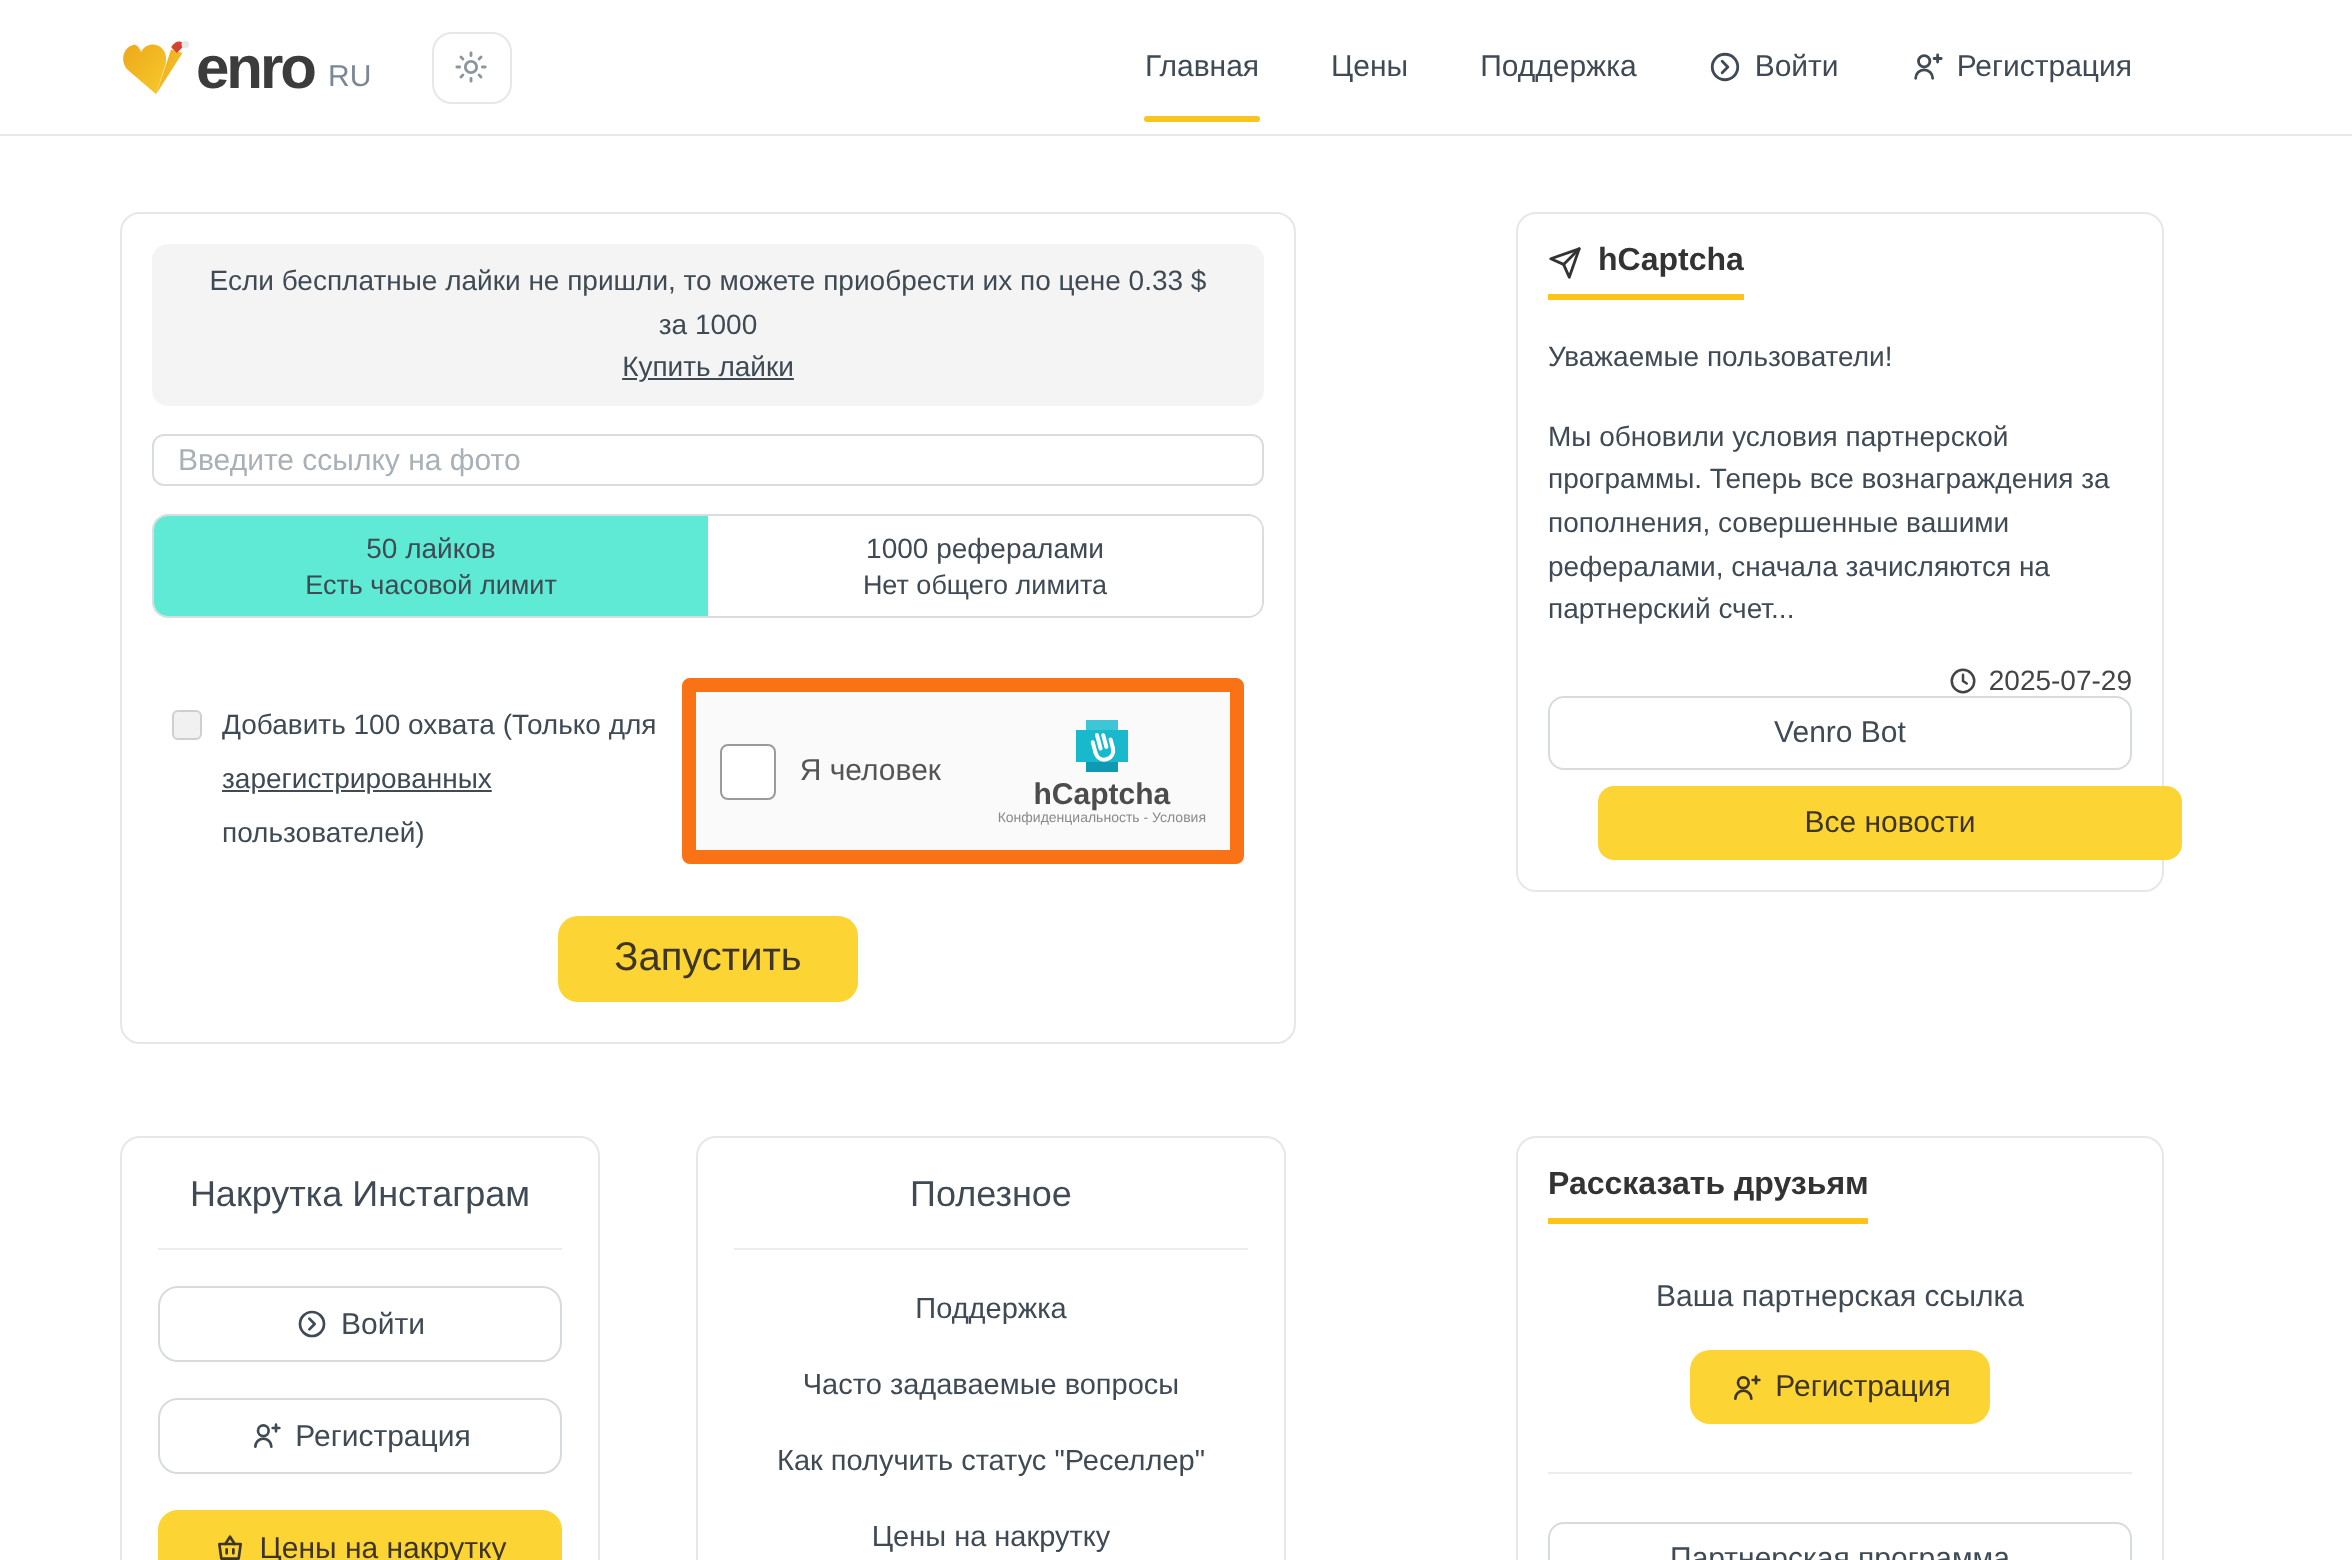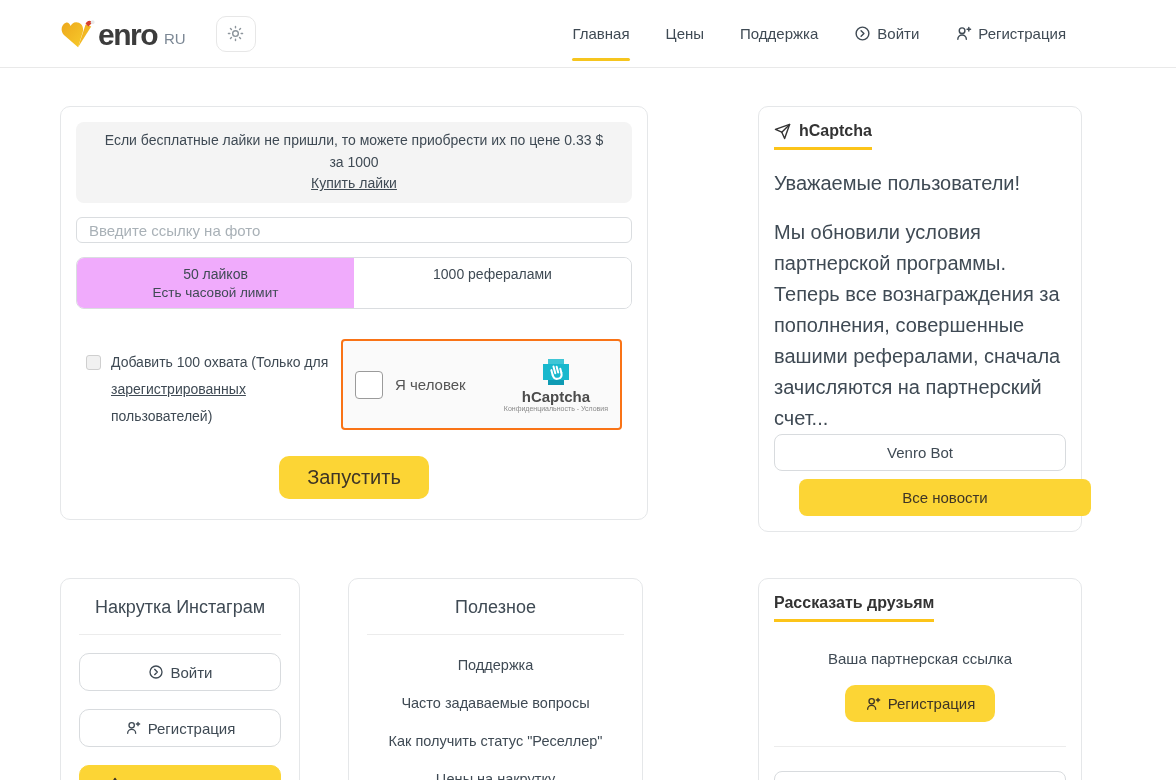--- a/index.html
+++ b/index.html
@@ -30,46 +30,46 @@
   .form-card { width: 588px; padding: 15px 15px 20px; }
   .notice { background: #f4f4f4; border-radius: 8px; padding: 8px 24px; text-align: center;
     font-size: 14px; line-height: 1.55; color: #3f4a54; }
   .notice a { color: #3f4a54; text-decoration: underline; cursor: pointer; }
   .url-input { margin-top: 14px; width: 100%; height: 26px; border: 1px solid #dadde0;
     border-radius: 6px; padding: 0 12px; font-size: 15px; color: #3f4a54; outline: none;
     font-family: "Liberation Sans", sans-serif; }
   .url-input::placeholder { color: #a9b1b7; }
   .tabs { margin-top: 14px; display: flex; border: 1px solid #dadde0; border-radius: 8px; overflow: hidden; }
   .tab { flex: 1; padding: 8px 5px; text-align: center; cursor: pointer; background: #fff; }
-  .tab.selected { background: #f0abfc; }
+  .tab.selected { background: #5eead4; }
   .tab-title { font-size: 14px; margin-bottom: 3px; }
   .tab-sub { font-size: 13.5px; }
   .form-bottom { margin-top: 30px; display: flex; justify-content: space-between; padding: 0 10px; }
   .reach { display: flex; gap: 10px; width: 262px; font-size: 14px; line-height: 27px; margin-top: 10px; }
   .reach-check { width: 15px; height: 15px; appearance: none; -webkit-appearance: none;
     background: #f1f1f1; border: 1px solid #cfcfcf; border-radius: 3px; margin-top: 6px; cursor: pointer; flex: none; }
   .reach-label a { text-decoration: underline; cursor: pointer; color: #3f4a54; }
-  .captcha { width: 288px; background: #fafafa; border: 2px solid #f97316; border-radius: 4px;
+  .captcha { width: 288px; background: #fafafa; border: 7px solid #f97316; border-radius: 4px;
     padding: 12px 12px; display: flex; align-items: center; }
   .captcha-box { width: 28px; height: 28px; background: #fff; border: 1px solid #9b9b9b;
     border-radius: 4px; cursor: pointer; flex: none; }
   .captcha-label { margin-left: 12px; font-size: 15px; color: #555; }
   .captcha-brand { margin-left: auto; display: flex; flex-direction: column; align-items: center; }
   .captcha-name { font-size: 15px; font-weight: bold; color: #4c4c4c; margin-top: 1px; }
   .captcha-links { font-size: 7px; color: #8a8a8a; cursor: pointer; }
   .submit-row { text-align: center; margin-top: 26px; }
   .btn-yellow { background: #fcd535; border: none; border-radius: 10px; padding: 10px 28px;
     font-size: 20px; color: #3e3526; cursor: pointer; font-family: "Liberation Sans", sans-serif; }
 
   
   .news-card { width: 324px; padding: 15px; display: flex; flex-direction: column; }
   .panel-title { display: inline-flex; align-items: center; gap: 8px; font-weight: bold;
     font-size: 16px; color: #333; padding-bottom: 7px; border-bottom: 3px solid #fcc419;
     align-self: flex-start; }
-  .news-text { font-size: 20px; line-height: 1.55; margin-top: 18px; }
+  .news-text { font-size: 14px; line-height: 1.55; margin-top: 18px; }
   .news-date { margin-top: 16px; display: flex; justify-content: flex-end; align-items: center;
     gap: 5px; font-size: 14px; color: #444; }
   .btn-outline { display: block; width: 100%; background: #fff; border: 1px solid #d8dbde;
     border-radius: 8px; padding: 9px 0; text-align: center; font-size: 15px; color: #3f4a54;
     cursor: pointer; font-family: "Liberation Sans", sans-serif; }
   .btn-block-yellow { display: block; width: 100%; background: #fcd535; border: none;
     border-radius: 8px; padding: 10px 0; text-align: center; font-size: 15px; color: #3e3526;
     cursor: pointer; font-family: "Liberation Sans", sans-serif; margin-left: 25px; }
   .mt-auto { margin-top: auto; }
   .mt8 { margin-top: 8px; }
@@ -167,20 +167,21 @@
         <a>Купить лайки</a>
       </div>
       <input class="url-input" type="text" placeholder="Введите ссылку на фото" style="">
       <div class="tabs">
         <div class="tab selected">
           <div class="tab-title">50 лайков</div>
           <div class="tab-sub">Есть часовой лимит</div>
         </div>
         <div class="tab">
           <div class="tab-title">1000 рефералами</div>
+          <div class="tab-sub">Нет общего лимита</div>
         </div>
       </div>
       <div class="form-bottom">
         <div class="reach">
           <input type="checkbox" class="reach-check" style="">
           <div class="reach-label">
             <span>Добавить 100 охвата (Только для </span><a>зарегистрированных</a><span> пользователей)</span>
           </div>
         </div>
         <div class="captcha">
@@ -216,20 +217,29 @@
         <span class="icon">
           <svg width="17" height="17" viewBox="0 0 24 24" fill="none" stroke="#333" stroke-width="2" stroke-linecap="round" stroke-linejoin="round">
             <path d="M22 2L11 13"></path>
               <path d="M22 2L15 22l-4-9-9-4 20-7z"></path>
           </svg>
         </span>
         <span>hCaptcha</span>
       </div>
       <div class="news-text">Уважаемые пользователи!</div>
       <div class="news-text">Мы обновили условия партнерской программы. Теперь все вознаграждения за пополнения, совершенные вашими рефералами, сначала зачисляются на партнерский счет...</div>
+      <div class="news-date">
+        <span class="icon">
+          <svg width="15" height="15" viewBox="0 0 24 24" fill="none" stroke="#444" stroke-width="2" stroke-linecap="round">
+            <circle cx="12" cy="12" r="9"></circle>
+              <path d="M12 7v5l3 2"></path>
+          </svg>
+        </span>
+        <span>2025-07-29</span>
+      </div>
       <button class="btn-outline mt-auto">Venro Bot</button>
       <button class="btn-block-yellow mt8">Все новости</button>
     </div>
   </div>
 
   <div class="row2">
 
     <div class="card insta-card">
       <div class="card-h">Накрутка Инстаграм</div>
       <hr class="divider">

